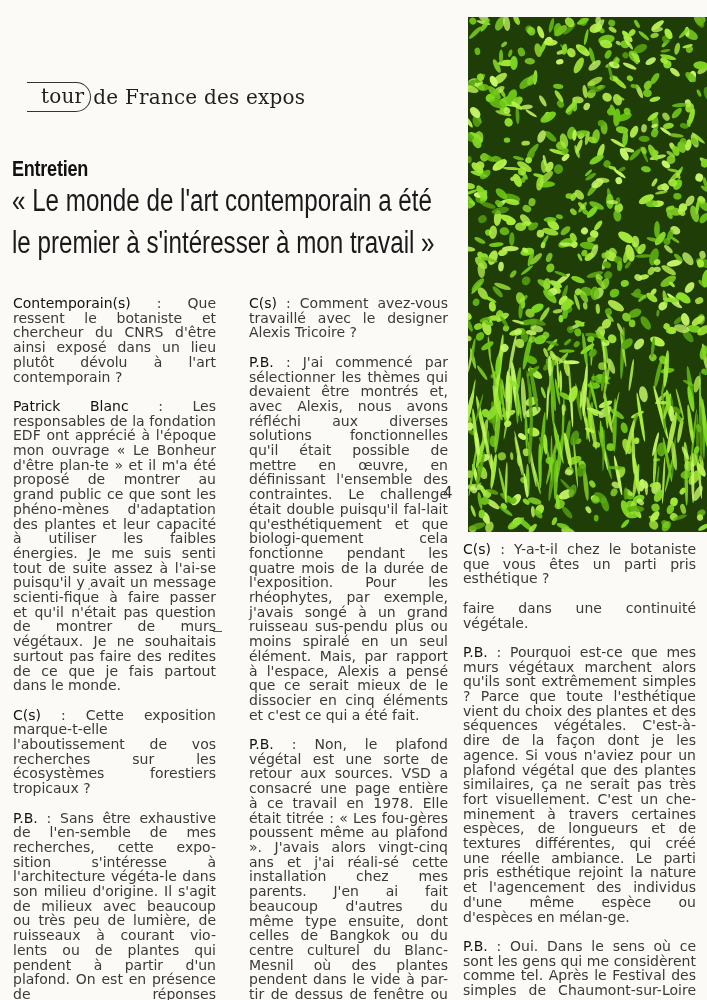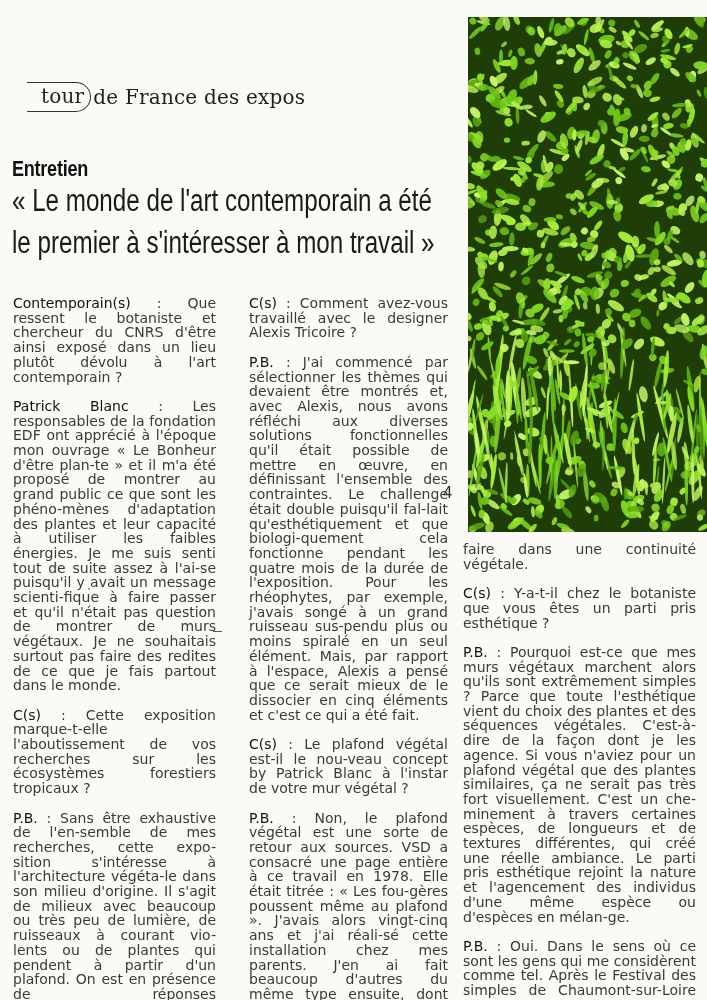--- a/index.html
+++ b/index.html
@@ -1006,25 +1006,24 @@
 
   <div class="col col-1">
       <p class="para"><span class="speaker">Contemporain(s)</span><span> : Que ressent le botaniste et chercheur du CNRS d'être ainsi exposé dans un lieu plutôt dévolu à l'art contemporain ?</span></p>
       <p class="para"><span class="speaker">Patrick Blanc</span><span> : Les responsables de la fondation EDF ont apprécié à l'époque mon ouvrage « Le Bonheur d'être plan-te » et il m'a été proposé de montrer au grand public ce que sont les phéno-mènes d'adaptation des plantes et leur capacité à utiliser les faibles énergies. Je me suis senti tout de suite assez à l'ai-se puisqu'il y avait un message scienti-fique à faire passer et qu'il n'était pas question de montrer de murs végétaux. Je ne souhaitais surtout pas faire des redites de ce que je fais partout dans le monde.</span></p>
       <p class="para"><span class="speaker">C(s)</span><span> : Cette exposition marque-t-elle l'aboutissement de vos recherches sur les écosystèmes forestiers tropicaux ?</span></p>
       <p class="para"><span class="speaker">P.B.</span><span> : Sans être exhaustive de l'en-semble de mes recherches, cette expo-sition s'intéresse à l'architecture végéta-le dans son milieu d'origine. Il s'agit de milieux avec beaucoup ou très peu de lumière, de ruisseaux à courant vio-lents ou de plantes qui pendent à partir d'un plafond. On est en présence de réponses morphologiques et architectu-rales face à des phénomènes qui peu-vent apparaître comme des contraintes. Je montre en réalité comment les plantes se débrouillent. Cette exposition n'est pas l'aboutissement de mes recherches mais elle montre tout de même bon nombre d'éléments que j'ai développé; privilégiant les aspects architecturaux par rapport aux aspects de fonctionne-ment sur les systèmes de reproduction et de pérennité, d'évolution.</span></p>
     </div>
   <div class="col col-2">
       <p class="para"><span class="speaker">C(s)</span><span> : Comment avez-vous travaillé avec le designer Alexis Tricoire ?</span></p>
       <p class="para"><span class="speaker">P.B.</span><span> : J'ai commencé par sélectionner les thèmes qui devaient être montrés et, avec Alexis, nous avons réfléchi aux diverses solutions fonctionnelles qu'il était possible de mettre en œuvre, en définissant l'ensemble des contraintes. Le challenge était double puisqu'il fal-lait qu'esthétiquement et que biologi-quement cela fonctionne pendant les quatre mois de la durée de l'exposition. Pour les rhéophytes, par exemple, j'avais songé à un grand ruisseau sus-pendu plus ou moins spiralé en un seul élément. Mais, par rapport à l'espace, Alexis a pensé que ce serait mieux de le dissocier en cinq éléments et c'est ce qui a été fait.</span></p>
-      <p class="para"><span class="speaker">C(s)</span><span> : Le plafond végétal est-il le nou-veau concept by Patrick Blanc à l'instar de votre mur végétal ?</span></p>
       <p class="para"><span class="speaker">P.B.</span><span> : Non, le plafond végétal est une sorte de retour aux sources. VSD a consacré une page entière à ce travail en 1978. Elle était titrée : « Les fou-gères poussent même au plafond ». J'avais alors vingt-cinq ans et j'ai réali-sé cette installation chez mes parents. J'en ai fait beaucoup d'autres du même type ensuite, dont celles de Bangkok ou du centre culturel du Blanc-Mesnil où des plantes pendent dans le vide à par-tir de dessus de fenêtre ou par effets de transparence. Le fait d'utiliser des plantes qui poussent du haut vers le bas en pendant librement comme elles le font à l'entrée des grottes ou sur les branches des arbres n'est donc pas nouveau. Ce qui est nouveau, c'est la possibilité qui m'a été donnée de le</span></p>
     </div>
   <div class="col col-3">
+      <p class="para"><span class="speaker">C(s)</span><span> : Y-a-t-il chez le botaniste que vous êtes un parti pris esthétique ?</span></p>
       <p class="para"><span>faire dans une continuité végétale.</span></p>
-      <p class="para"><span class="speaker">C(s)</span><span> : Y-a-t-il chez le botaniste que vous êtes un parti pris esthétique ?</span></p>
       <p class="para"><span class="speaker">P.B.</span><span> : Pourquoi est-ce que mes murs végétaux marchent alors qu'ils sont extrêmement simples ? Parce que toute l'esthétique vient du choix des plantes et des séquences végétales. C'est-à-dire de la façon dont je les agence. Si vous n'aviez pour un plafond végétal que des plantes similaires, ça ne serait pas très fort visuellement. C'est un che-minement à travers certaines espèces, de longueurs et de textures différentes, qui créé une réelle ambiance. Le parti pris esthétique rejoint la nature et l'agencement des individus d'une même espèce ou d'espèces en mélan-ge.</span></p>
       <p class="para"><span class="speaker">P.B.</span><span> : Oui. Dans le sens où ce sont les gens qui me considèrent comme tel. Après le Festival des simples de Chaumont-sur-Loire en 1994, on a</span></p>
     </div>
 
   <div class="mark-dash"></div>
   <div class="mark-dot" style="left:88px; top:588px;"></div>
 </div>
 
 </body></html>

